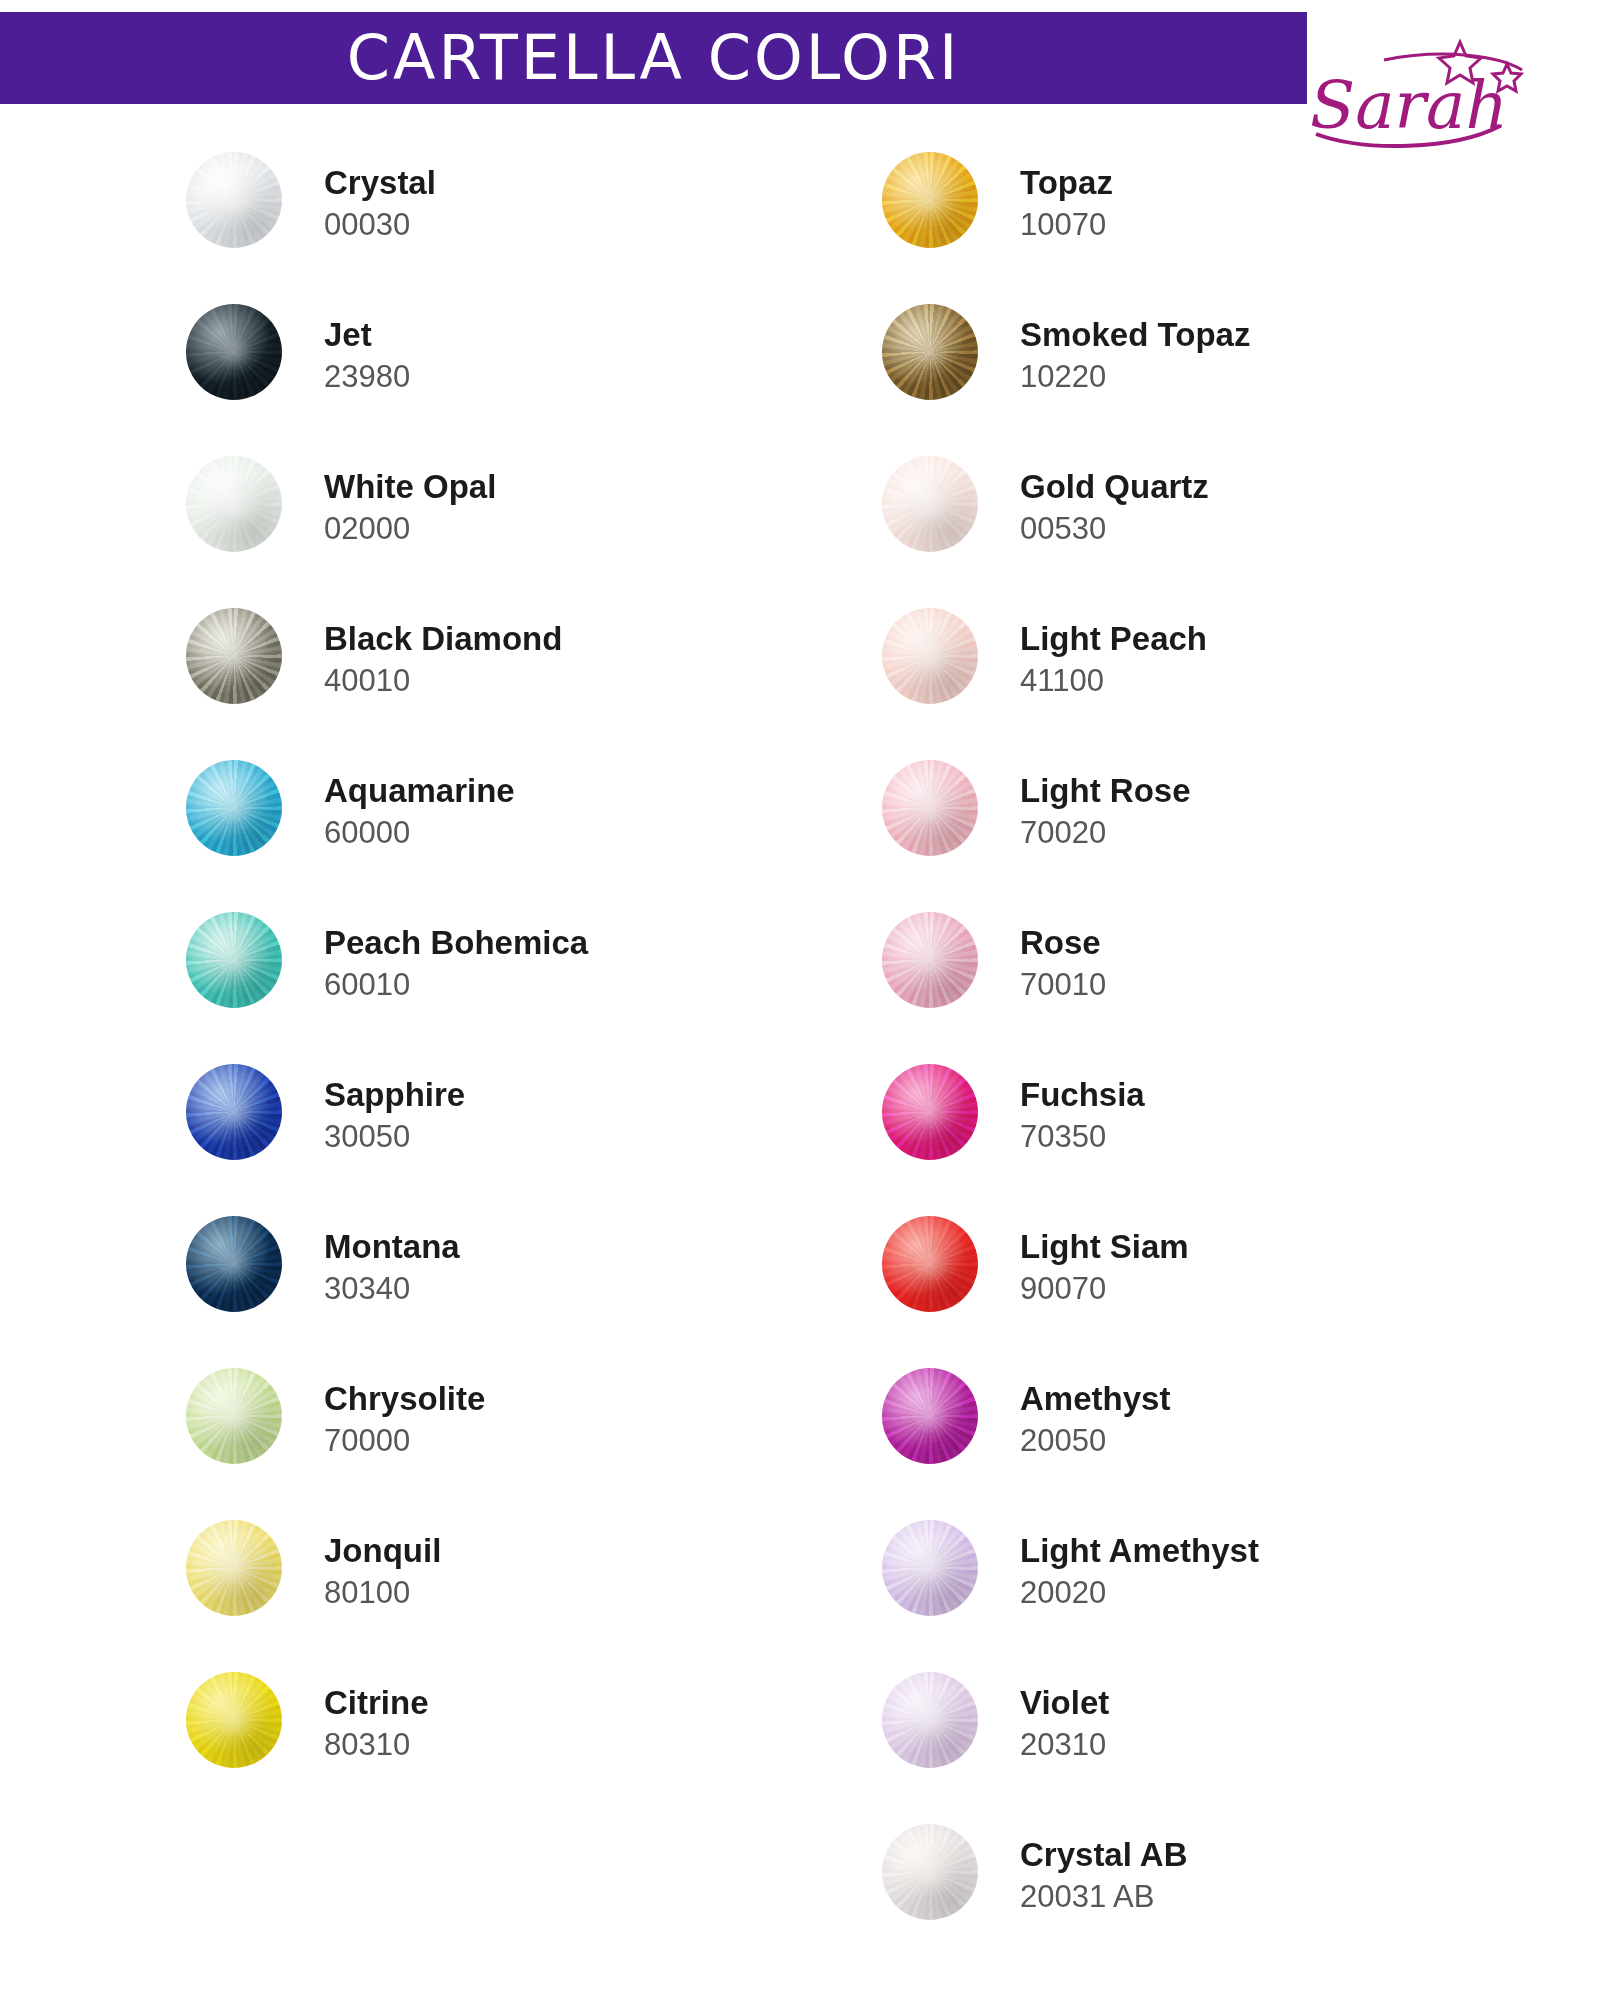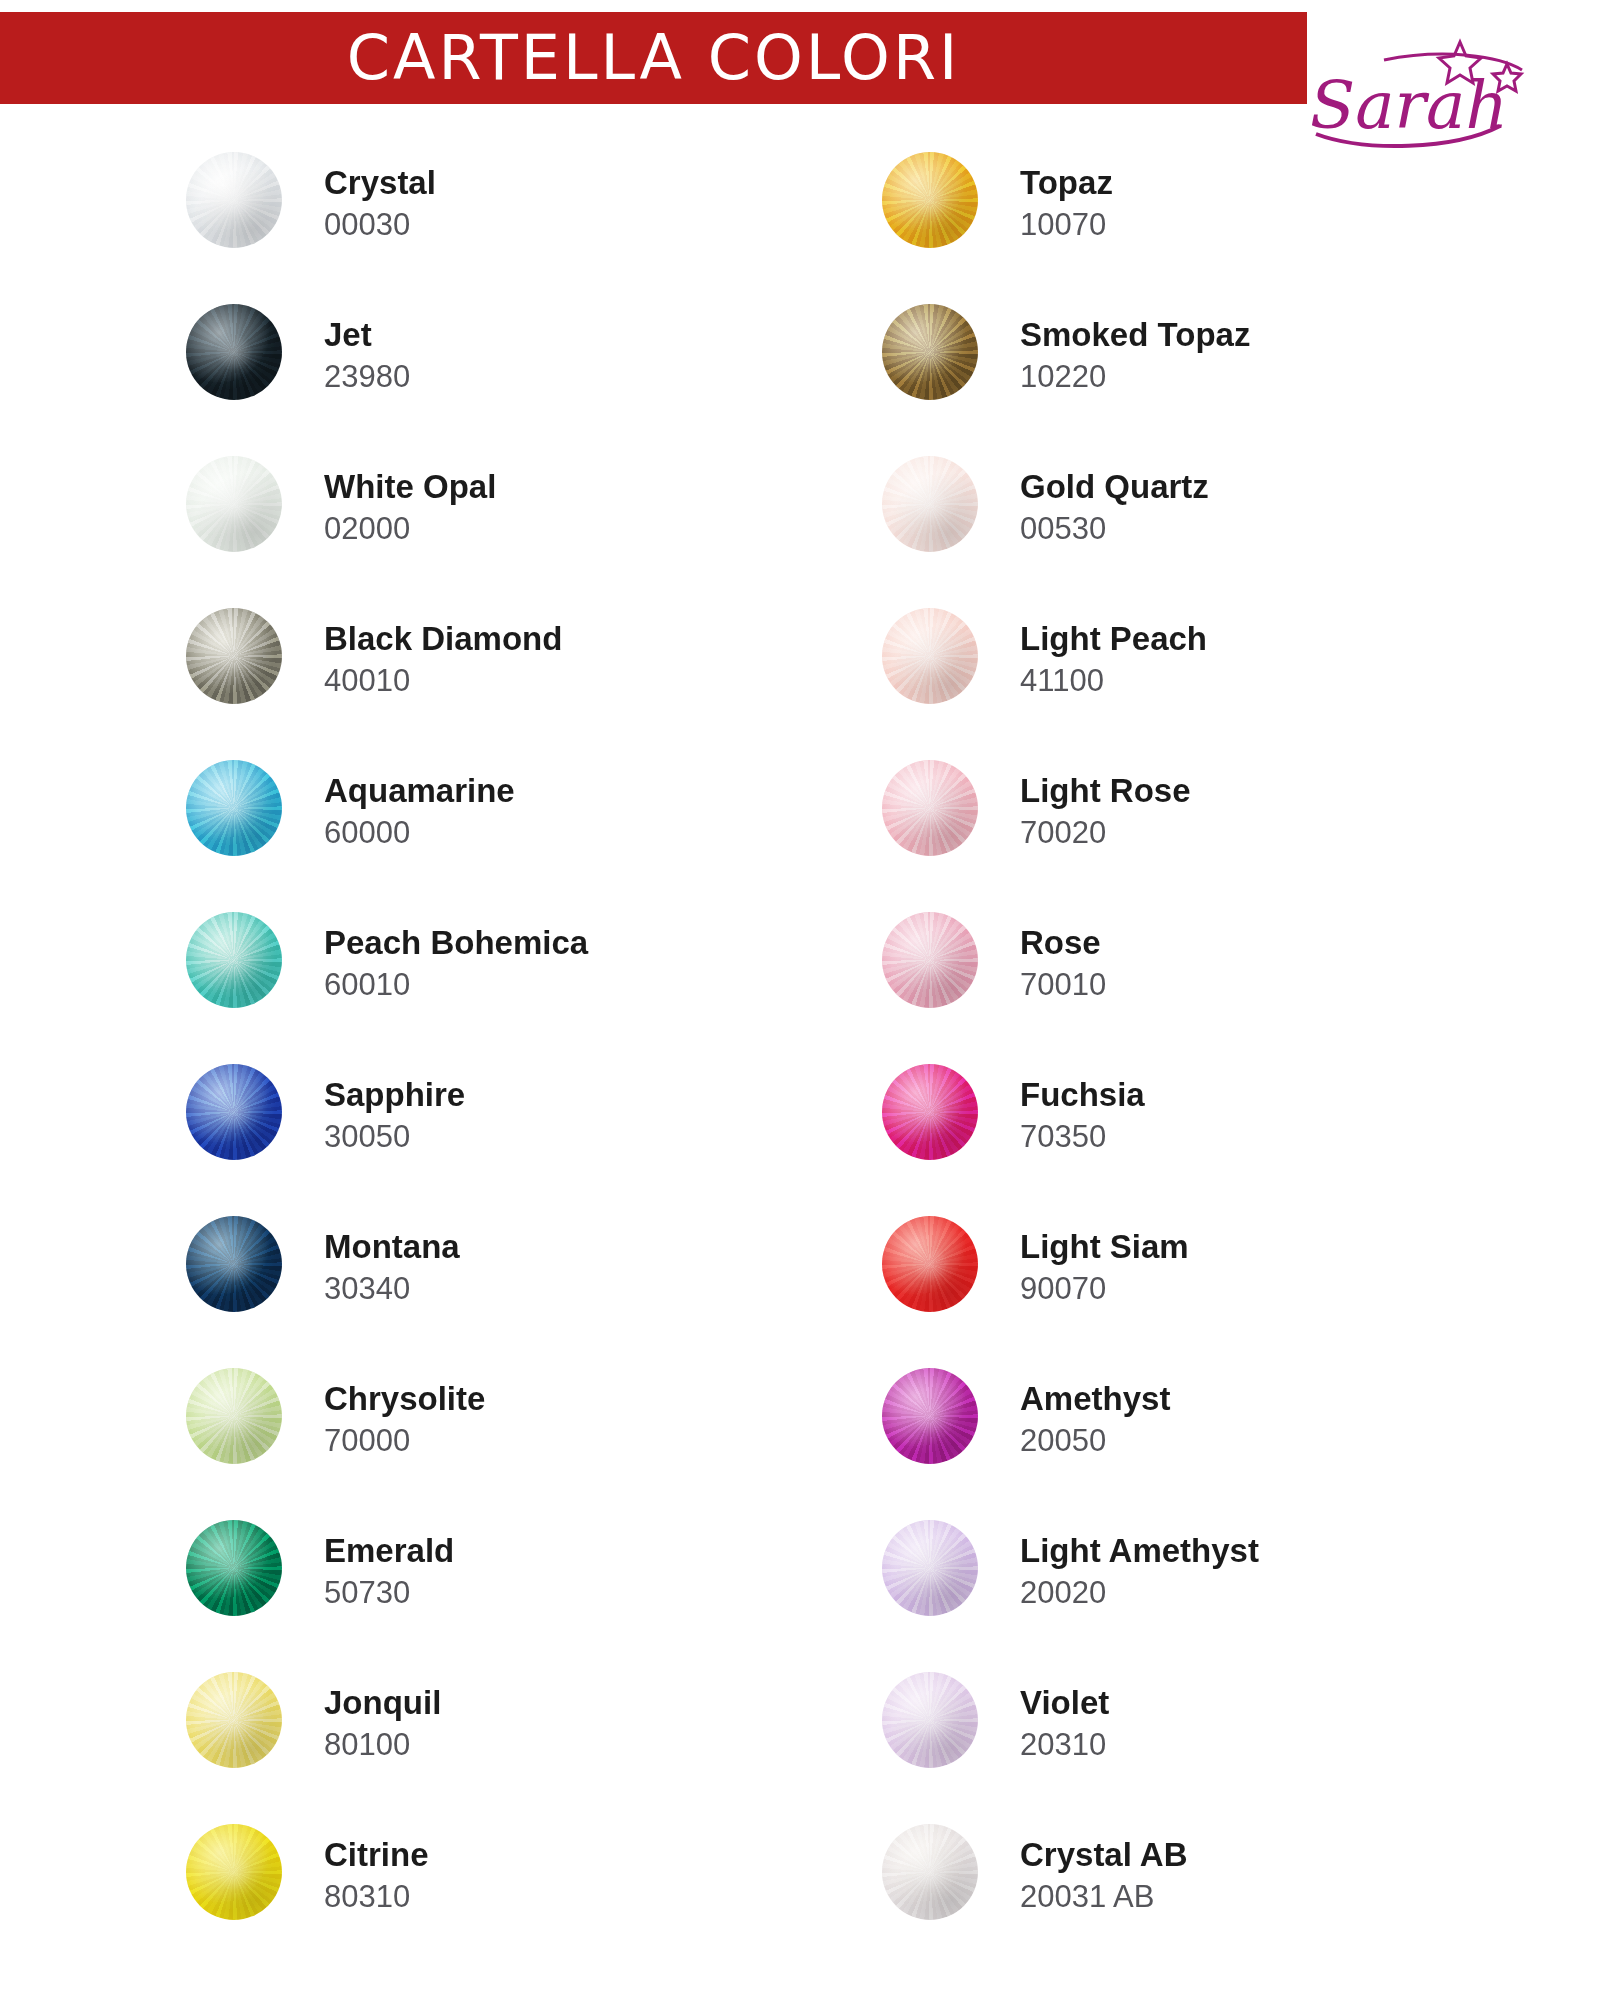--- a/index.html
+++ b/index.html
@@ -15,21 +15,21 @@
     overflow: hidden;
   }
 
   
   .header-bar {
     position: absolute;
     top: 12px;
     left: 0;
     width: 1307px;
     height: 92px;
-    background: #b91c1c;
+    background: #4c1d95;
     display: flex;
     align-items: center;
     justify-content: center;
   }
   .header-title {
     color: #ffffff;
     font-size: 62px;
     font-weight: 400;
     letter-spacing: 3px;
     font-family: "DejaVu Sans", sans-serif;
@@ -228,29 +228,20 @@
         <div class="stone-wrap">
           <div class="stone" id="s-l-8" style="background: radial-gradient(circle at 40% 35%, rgb(230, 243, 200) 0%, rgb(197, 221, 150) 62%, rgb(197, 221, 150) 100%);"></div>
         </div>
         <div class="labels">
           <div class="c-name">Chrysolite</div>
           <div class="c-code">70000</div>
         </div>
       </div>
     <div class="row">
         <div class="stone-wrap">
-          <div class="stone" id="s-l-9" style="background: radial-gradient(circle at 40% 35%, rgb(22, 168, 114) 0%, rgb(0, 120, 79) 62%, rgb(0, 120, 79) 100%);"></div>
-        </div>
-        <div class="labels">
-          <div class="c-name">Emerald</div>
-          <div class="c-code">50730</div>
-        </div>
-      </div>
-    <div class="row">
-        <div class="stone-wrap">
           <div class="stone" id="s-l-10" style="background: radial-gradient(circle at 40% 35%, rgb(247, 238, 159) 0%, rgb(236, 221, 110) 62%, rgb(236, 221, 110) 100%);"></div>
         </div>
         <div class="labels">
           <div class="c-name">Jonquil</div>
           <div class="c-code">80100</div>
         </div>
       </div>
     <div class="row">
         <div class="stone-wrap">
           <div class="stone" id="s-l-11" style="background: radial-gradient(circle at 40% 35%, rgb(244, 230, 60) 0%, rgb(232, 212, 17) 62%, rgb(232, 212, 17) 100%);"></div>

